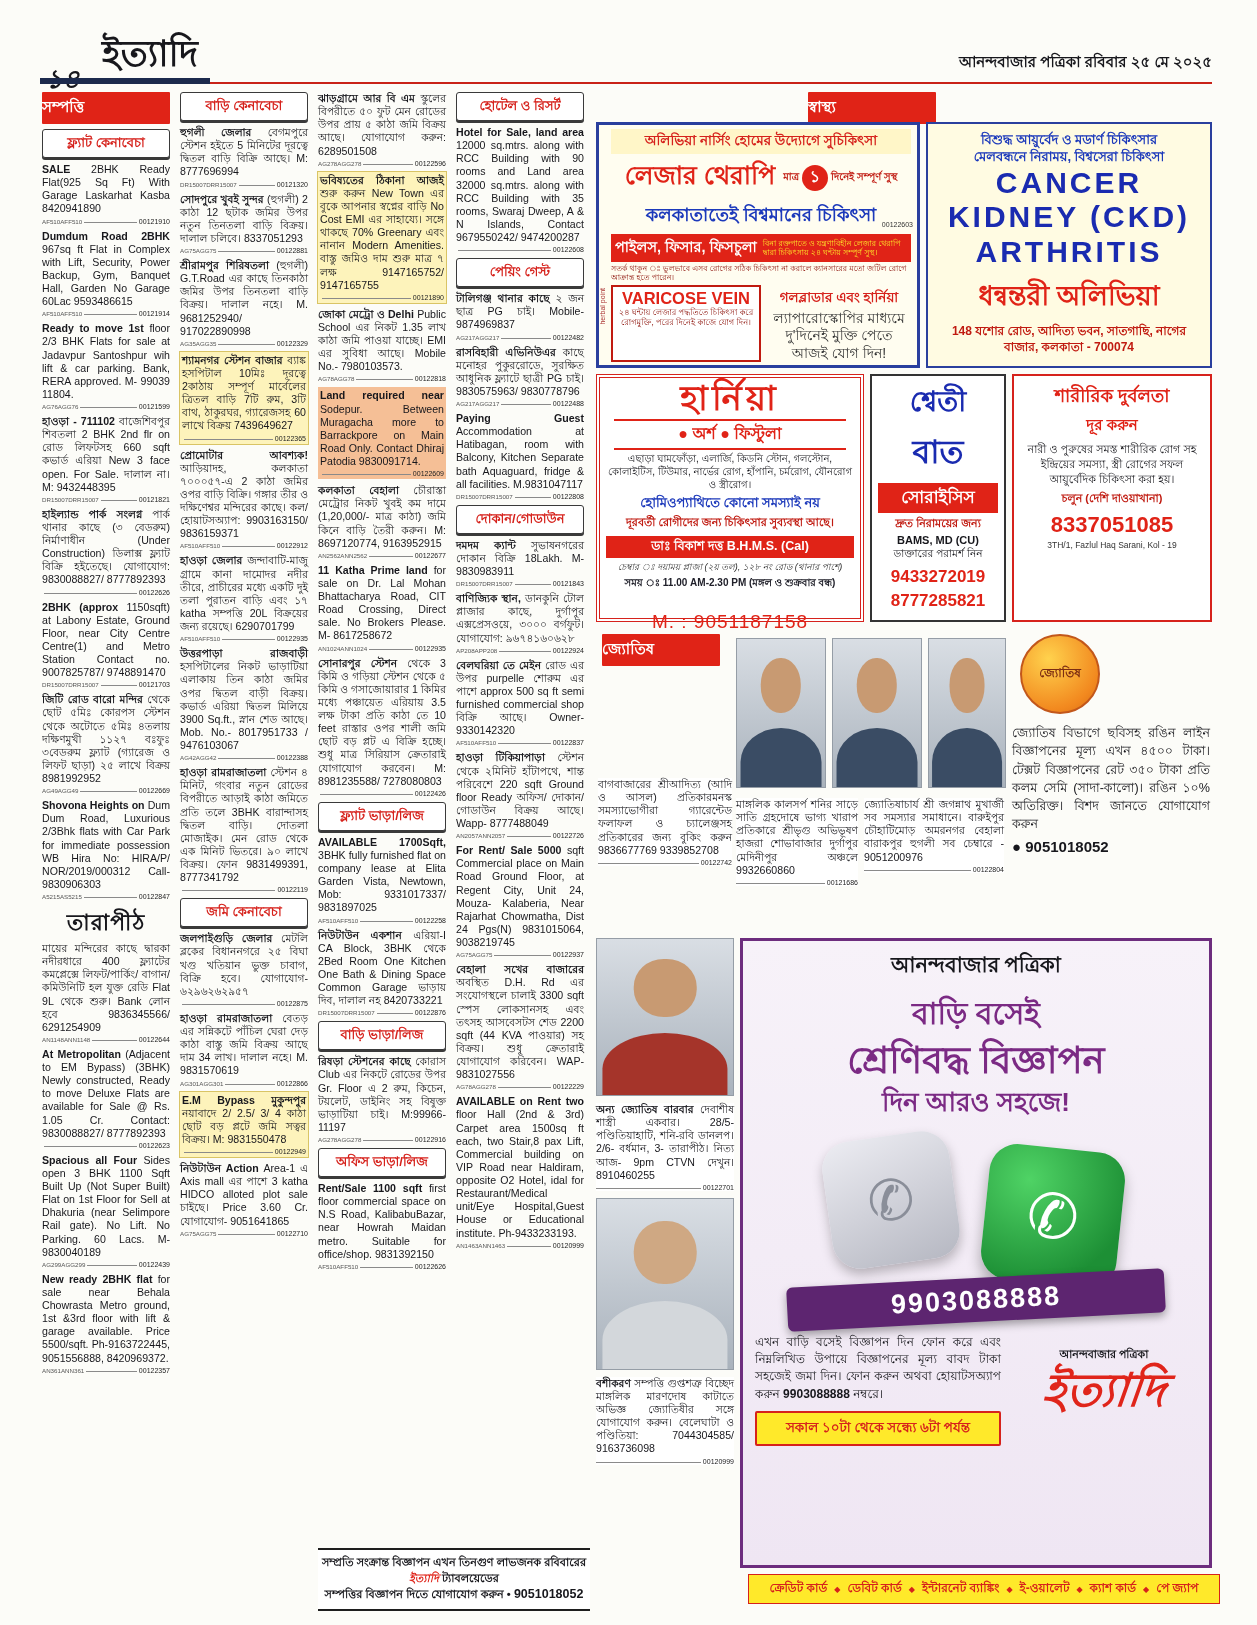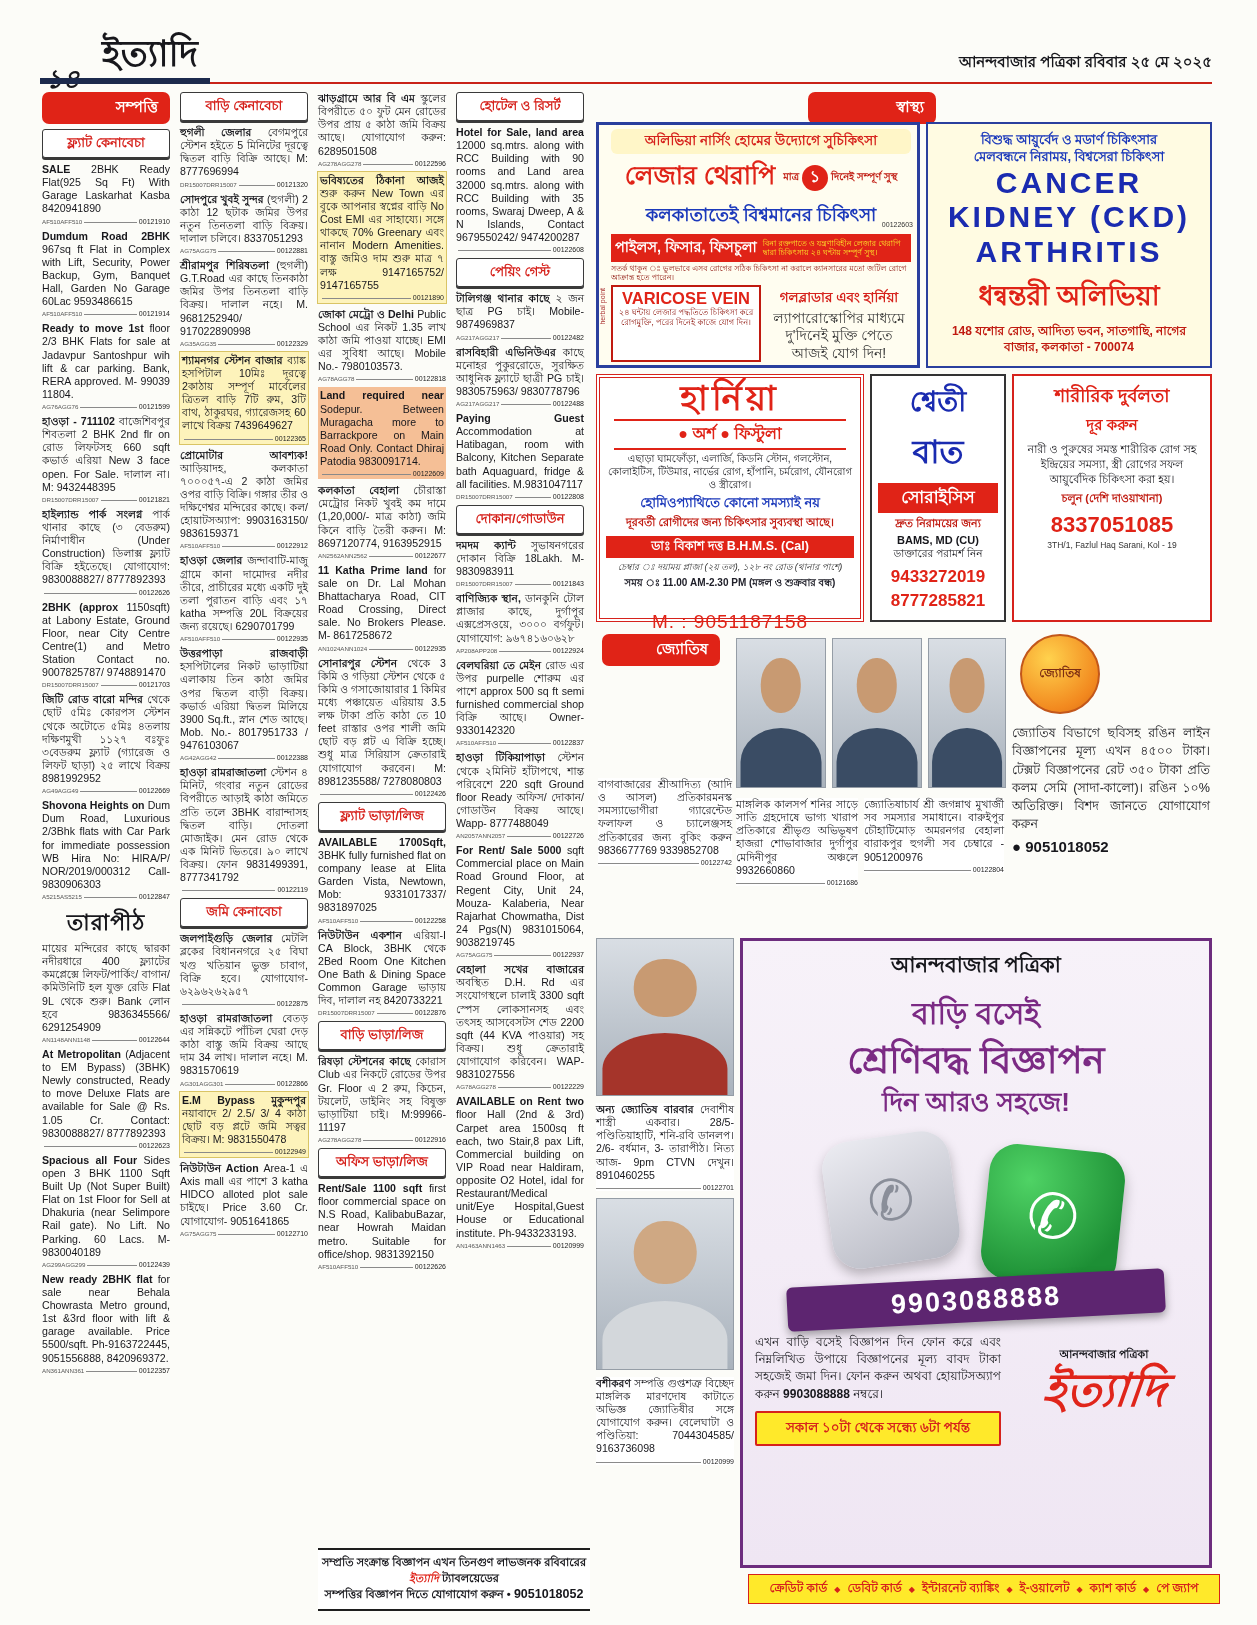--- a/index.html
+++ b/index.html
@@ -9,21 +9,21 @@
   
   .pgnum { position:absolute; left:46px; top:36px; font-size:26px; font-weight:bold; font-style:italic;margin-top:23px; }
   .section-title { position:absolute; left:102px; top:26px; font-size:36px; font-weight:bold; font-family:"Liberation Serif","DejaVu Serif",serif; }
   .masthead { position:absolute; right:45px; top:50px; font-size:15px; font-weight:bold; }
   .rule-red { position:absolute; left:40px; right:45px; top:82px; height:2px; background:#c92218; }
   .rule-navy { position:absolute; left:40px; top:78px; width:170px; height:6px; background:#1c2a4d; }
 
   
   .classifieds { position:absolute; left:42px; top:92px; width:548px; height:1528px; display:flex; gap:10px; overflow:hidden; }
   .col { flex:0 0 128px; width:128px; display:flex; flex-direction:column; gap:5px; }
-  .sec-head { background:#e02317; color:#fff; font-weight:bold; font-size:15px; text-align:right; padding:3px 12px 4px; border-radius:7px; }
+  .sec-head { background:#e02317; color:#fff; font-weight:bold; font-size:15px; text-align:left; padding:3px 0 4px; border-radius:1px; }
   .sub-head { border:1.6px solid #3a3a3a; box-shadow:0 2px 0 #3a3a3a; border-radius:3px; color:#d6221c; font-weight:bold; font-size:13px; text-align:center; padding:3px 1px; background:#fff; }
   .ad p, .astro-text p { font-size:10.6px; line-height:1.24; text-align:justify; }
   .ad.yellow { background:#fdf3bb; outline:1px solid #d9c465; padding:2px; }
   .ad.orange { background:#f5bf96; padding:2px; }
   .ad-title { font-family:"Liberation Serif","DejaVu Serif",serif; font-size:22px; font-weight:bold; text-align:center; letter-spacing:1px; }
   .ref { display:flex; align-items:flex-end; gap:2px; margin-top:2px; }
   .ref-code { font-size:6.2px; color:#555; white-space:nowrap; }
   .ref-line { flex:1; border-bottom:1px solid #8a8a8a; margin-bottom:2px; min-width:6px; }
   .ref-serial { font-size:7px; color:#222; white-space:nowrap; }
 
@@ -35,21 +35,21 @@
 
   
   .right { position:absolute; left:596px; top:92px; width:616px; height:1524px; }
   .health-head { position:absolute; left:212px; top:0; width:128px; }
   .hrow1 { position:absolute; left:0; top:30px; width:616px; height:246px; display:flex; gap:6px; }
   .hrow2 { position:absolute; left:0; top:282px; width:616px; height:248px; display:flex; gap:6px; }
 
   
   .laser-ad { position:relative; flex:0 0 324px; border:3px solid #2a3f9e; background:#fffdf0; padding:4px 6px 4px 12px; overflow:hidden; }
   .laser-side { position:absolute; left:0px; bottom:40px; writing-mode:vertical-rl; transform:rotate(180deg); font-size:7px; color:#a33; }
-  .laser-top { background:#fff6c8; color:#d6221c; font-weight:bold; font-size:13.5px; text-align:center; padding:1px 0;border-radius:6px; }
+  .laser-top { background:#fff6c8; color:#d6221c; font-weight:bold; font-size:13.5px; text-align:center; padding:1px 0; }
   .laser-title-row { display:flex; align-items:center; justify-content:center; gap:8px; margin:2px 0; }
   .laser-title { color:#e02317; font-weight:bold; font-size:25px; }
   .laser-badge { display:flex; align-items:center; gap:3px; color:#c01a10; font-weight:bold; font-size:10px; }
   .badge-circle { width:26px; height:26px; border-radius:50%; background:#e02317; color:#fff; font-size:16px; display:flex; align-items:center; justify-content:center; }
   .laser-line { color:#1c39bb; font-weight:bold; font-size:18px; text-align:center; }
   .laser-strip { background:#e02317; color:#fff; display:flex; align-items:center; gap:6px; padding:2px 4px; margin:2px 0; }
   .strip-main { font-weight:bold; font-size:14.5px; white-space:nowrap; }
   .strip-note { font-size:7.8px; color:#ffe92a; line-height:1.2; text-align:left; }
   .laser-warn { font-size:7.8px; color:#8c1008; line-height:1.2; margin:1px 0; }
   .laser-bottom { display:flex; gap:6px; margin-top:2px; }

